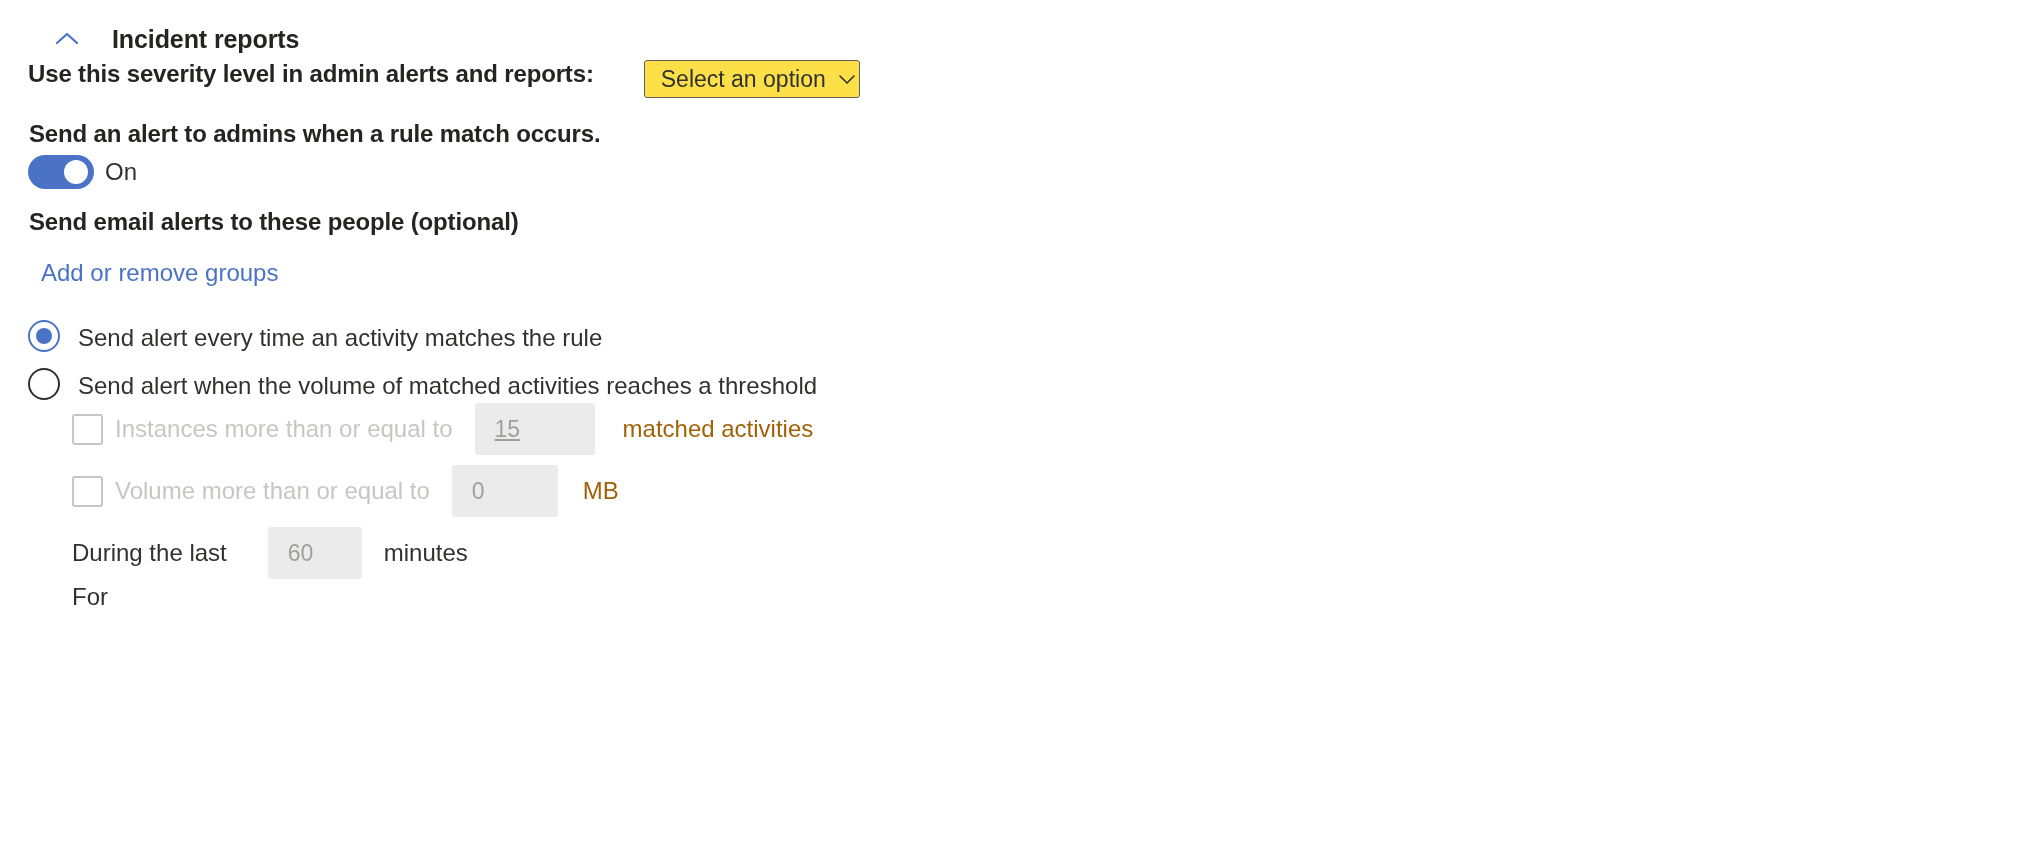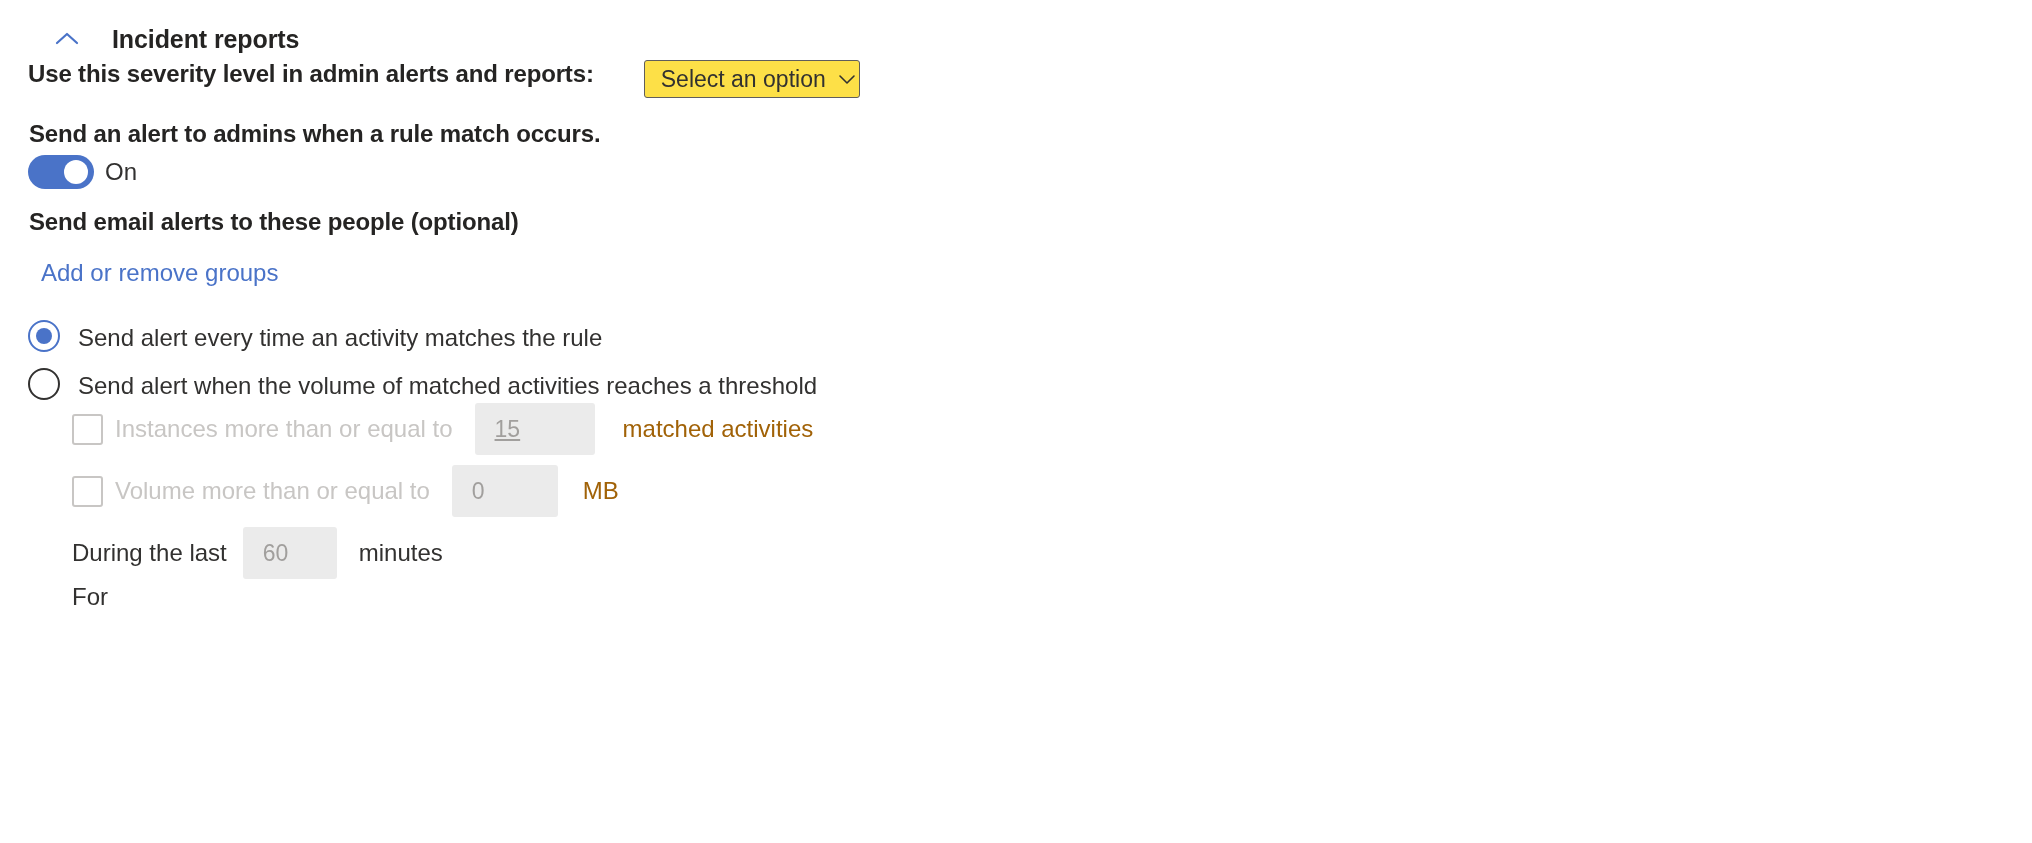--- a/index.html
+++ b/index.html
@@ -335,21 +335,21 @@
 
   <div class="threshold-row t2">
     <span class="checkbox"></span>
     <span class="cb-label">Volume more than or equal to</span>
     <span class="num-input" style="width:106px; margin-left:22px;">0</span>
     <span class="unit" style="margin-left:25px;text-align:center;">MB</span>
   </div>
 
   <div class="threshold-row t3">
     <span class="lead-label">During the last</span>
-    <span class="num-input" style="width:94px; margin-left:16px;">60</span>
+    <span class="num-input" style="width:94px; margin-left:41px;">60</span>
     <span class="unit dark" style="margin-left:22px;">minutes</span>
   </div>
 
   <div class="threshold-row t4">
     <span class="lead-label">For</span>
   </div>
 
 </div>
 
 </body></html>

